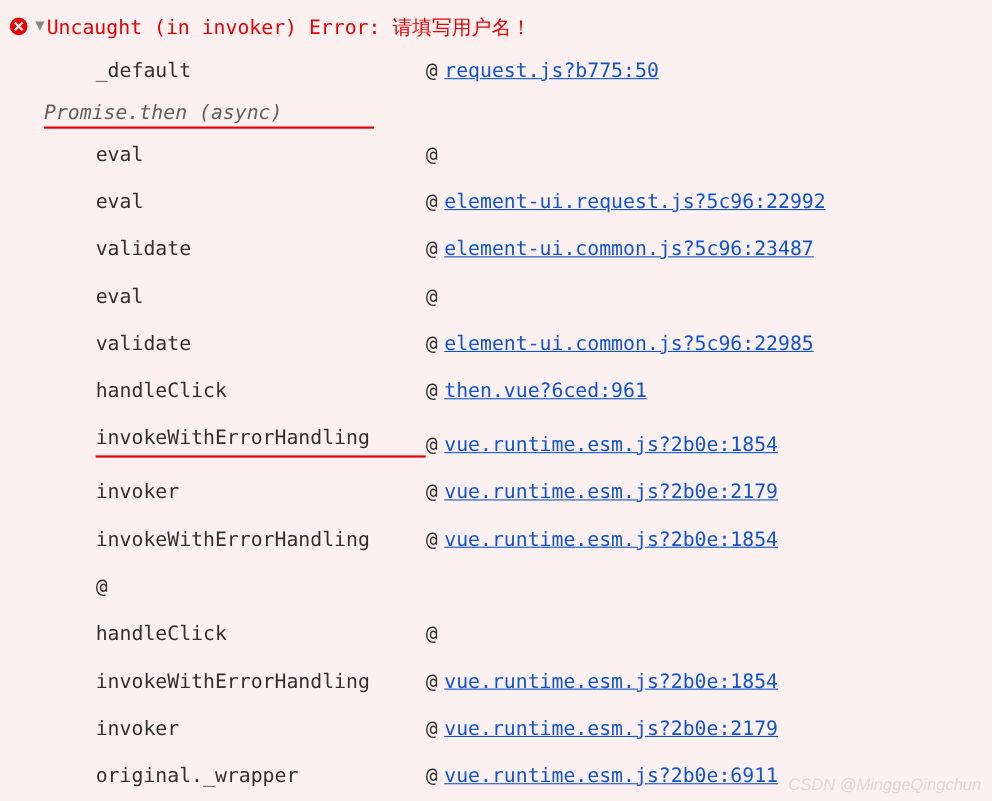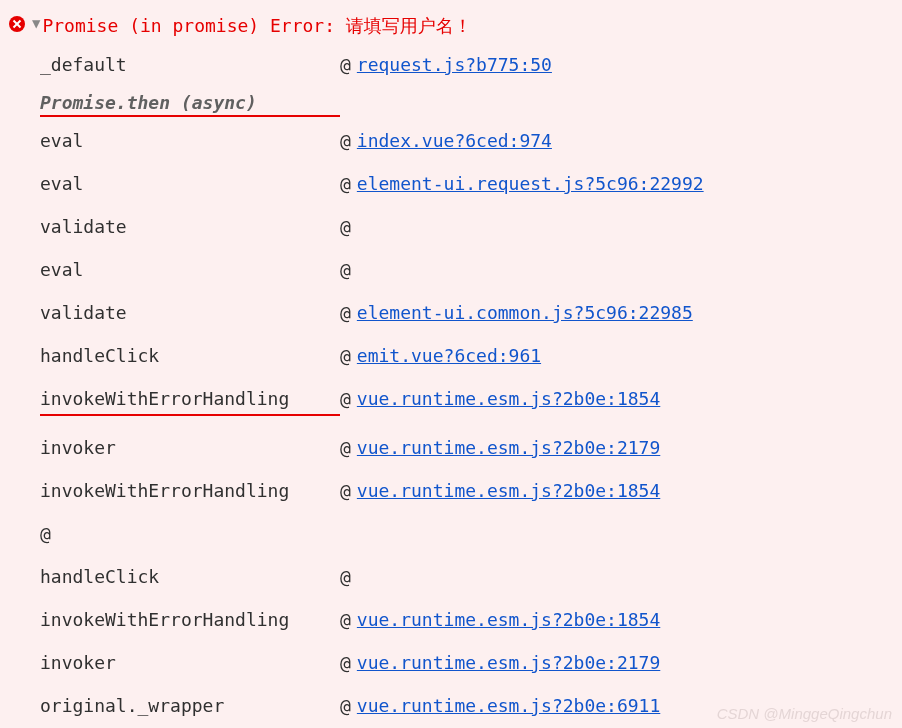--- a/index.html
+++ b/index.html
@@ -38,43 +38,43 @@
   .error-link-grey {
     color: #5a5a5a;
     text-decoration: underline;
     cursor: pointer;
   }
   .frames {
     padding-left: 32px;
   }
   .frame-row {
     display: flex;
-    align-items: flex-start;
+    align-items: flex-end;
     padding: 8px 0;
     line-height: 1.5;
+    margin-left: 47px;
   }
   .frame-fn {
     width: 300px;
     flex: 0 0 auto;
     color: #303030;
   }
   .frame-at {
     color: #303030;
     margin-right: 6px;
   }
   .frame-link {
     color: #1155cc;
     text-decoration: underline;
     cursor: pointer;
   }
   .async-label {
     font-style: italic;
     color: #606060;
     padding: 6px 0 2px 0;
-    font-weight: bold;
   }
   .underline-red {
     border-bottom: 2px solid #e60000;
     display: inline-block;
     padding-bottom: 2px;
     margin-bottom: 2px;
   }
   .section-marker {
     display: inline-block;
     width: 300px;
@@ -97,64 +97,64 @@
 <div class="error-header">
   <span class="error-icon">
     <svg width="18" height="18" viewBox="0 0 18 18">
       <circle cx="9" cy="9" r="8" fill="#e60000"></circle>
       <line x1="5.5" y1="5.5" x2="12.5" y2="12.5" stroke="#fff" stroke-width="2"></line>
       <line x1="12.5" y1="5.5" x2="5.5" y2="12.5" stroke="#fff" stroke-width="2"></line>
     </svg>
   </span>
   <span class="expand-triangle">▼</span>
   <div class="error-text">
-    <span>Promise (in promise) Error: 请填写用户名！</span><br>
+    <span>Uncaught (in invoker) Error: 请填写用户名！</span><br>
   </div>
 </div>
 
 <div class="frames">
 
   <div class="frame-row">
     <span class="frame-fn">_default</span>
     <span class="frame-at">@</span>
     <span class="frame-link">request.js?b775:50</span>
   </div>
 
   <div>
     <span class="async-label underline-red section-marker">Promise.then (async)</span>
   </div>
 
   <div id="frames-container">
       <div class="frame-row">
         <span class="frame-fn">eval</span>
         <span class="frame-at">@</span>
-        <span class="frame-link">index.vue?6ced:974</span>
       </div>
       <div class="frame-row">
         <span class="frame-fn">eval</span>
         <span class="frame-at">@</span>
         <span class="frame-link">element-ui.request.js?5c96:22992</span>
       </div>
       <div class="frame-row">
         <span class="frame-fn">validate</span>
         <span class="frame-at">@</span>
+        <span class="frame-link">element-ui.common.js?5c96:23487</span>
       </div>
       <div class="frame-row">
         <span class="frame-fn">eval</span>
         <span class="frame-at">@</span>
       </div>
       <div class="frame-row">
         <span class="frame-fn">validate</span>
         <span class="frame-at">@</span>
         <span class="frame-link">element-ui.common.js?5c96:22985</span>
       </div>
       <div class="frame-row">
         <span class="frame-fn">handleClick</span>
         <span class="frame-at">@</span>
-        <span class="frame-link">emit.vue?6ced:961</span>
+        <span class="frame-link">then.vue?6ced:961</span>
       </div>
       <div class="frame-row">
         <span class="frame-fn underline-red">invokeWithErrorHandling</span>
         <span class="frame-at">@</span>
         <span class="frame-link">vue.runtime.esm.js?2b0e:1854</span>
       </div>
       <div class="frame-row">
         <span class="frame-fn">invoker</span>
         <span class="frame-at">@</span>
         <span class="frame-link">vue.runtime.esm.js?2b0e:2179</span>

